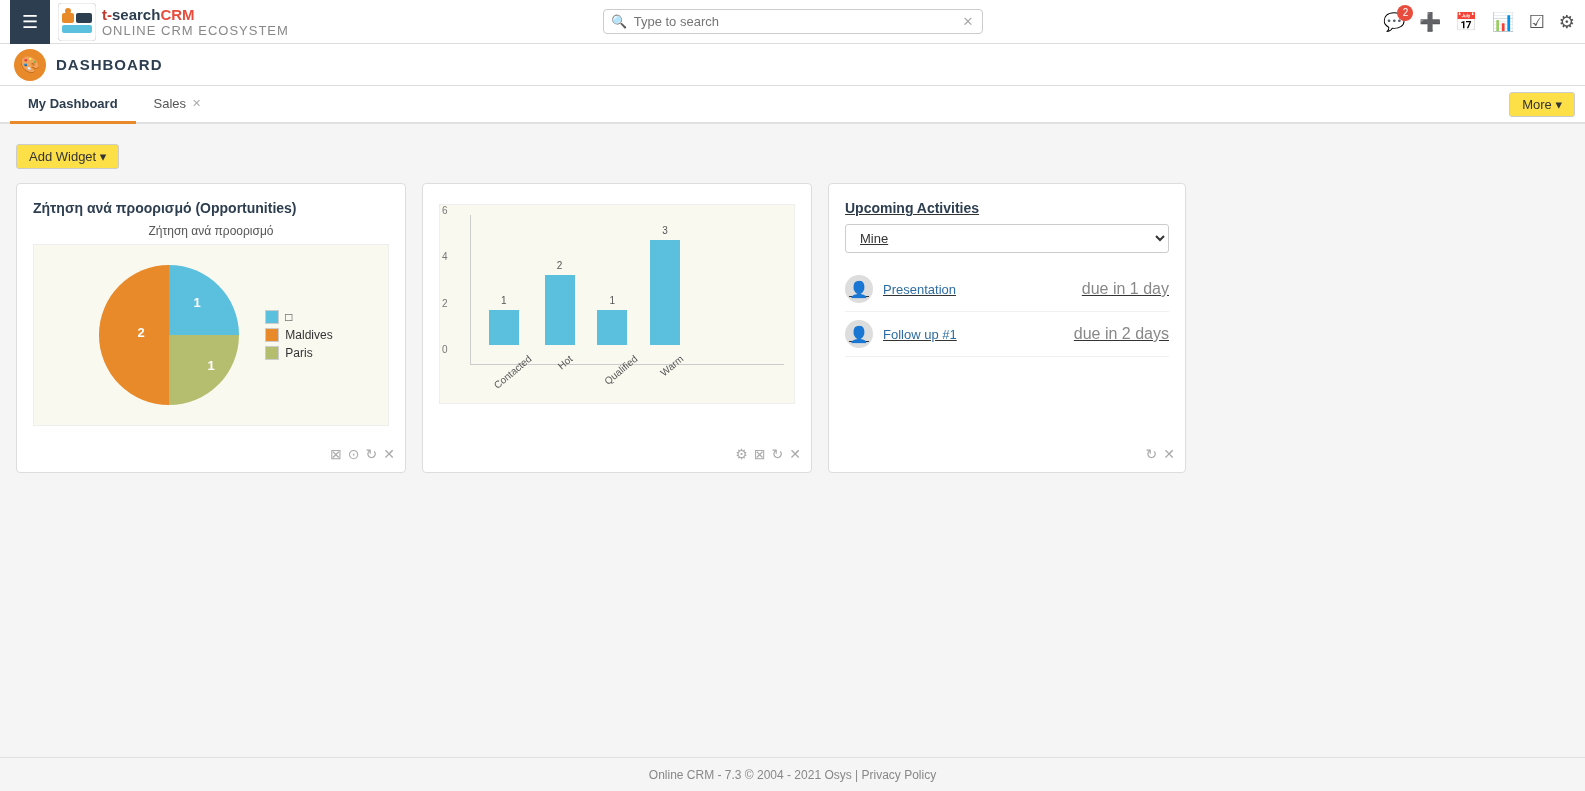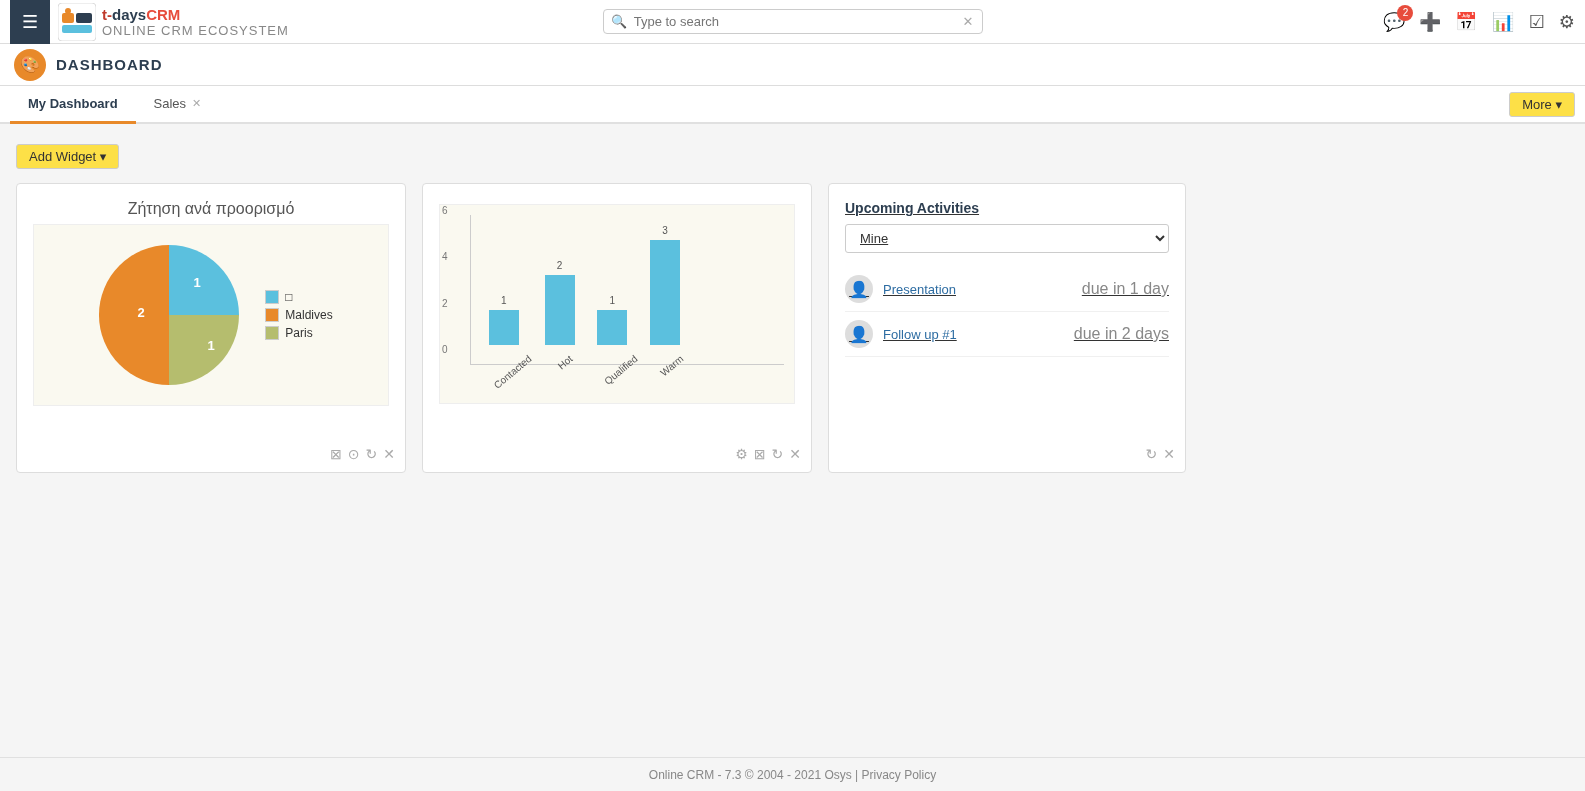--- a/index.html
+++ b/index.html
@@ -207,21 +207,21 @@
     .widget-card.bar-widget { width: 390px; min-height: 290px; }
     .widget-card.activities-widget { width: 358px; min-height: 290px; text-decoration: underline; }
 
     .widget-title {
       font-size: 14px;
       font-weight: bold;
       color: #2d3e50;
       margin-bottom: 8px;
     }
     .widget-subtitle {
-      font-size: 16px;
+      font-size: 12px;
       color: #555;
       text-align: center;
       margin-bottom: 6px;
     }
 
     .widget-footer {
       position: absolute;
       bottom: 10px;
       right: 10px;
       display: flex;
@@ -376,21 +376,21 @@
   <div class="logo-area">
     <svg class="logo-icon" viewBox="0 0 38 38">
       <rect width="38" height="38" rx="4" fill="#fff" stroke="#ddd"></rect>
       <rect x="4" y="10" width="12" height="10" rx="2" fill="#e8892a"></rect>
       <rect x="18" y="10" width="16" height="10" rx="2" fill="#2d3e50"></rect>
       <rect x="4" y="22" width="30" height="8" rx="2" fill="#5bc0de"></rect>
       <circle cx="10" cy="8" r="3" fill="#e8892a"></circle>
     </svg>
     <div>
       <div class="logo-text">
-        <span class="t">t-</span><span class="agent">days</span><span class="crm">CRM</span>
+        <span class="t">t-</span><span class="agent">search</span><span class="crm">CRM</span>
       </div>
       <span class="logo-sub">ONLINE CRM ECOSYSTEM</span>
     </div>
   </div>
 
   <div class="search-bar">
     <span class="search-icon">🔍</span>
     <input type="text" placeholder="Type to search" style="">
     <span class="clear-icon">✕</span>
   </div>
@@ -429,20 +429,21 @@
 </div>
 
 <div class="main-content">
   <div class="add-widget-row">
     <button class="add-widget-btn">Add Widget ▾</button>
   </div>
 
   <div class="widgets-row">
 
     <div class="widget-card pie-widget">
+      <div class="widget-title">Ζήτηση ανά προορισμό (Opportunities)</div>
       <div class="widget-subtitle">Ζήτηση ανά προορισμό</div>
       <div class="pie-container">
         <svg width="160" height="160" viewBox="0 0 160 160">
 
           <path d="M80,80 L80,10 A70,70 0 0,1 150,80 Z" fill="#5bc0de"></path>
 
           <path d="M80,80 L150,80 A70,70 0 0,1 80,150 Z" fill="#b5bd6e"></path>
 
           <path d="M80,80 L80,150 A70,70 0 1,1 80,10 Z" fill="#e8892a"></path>
 

